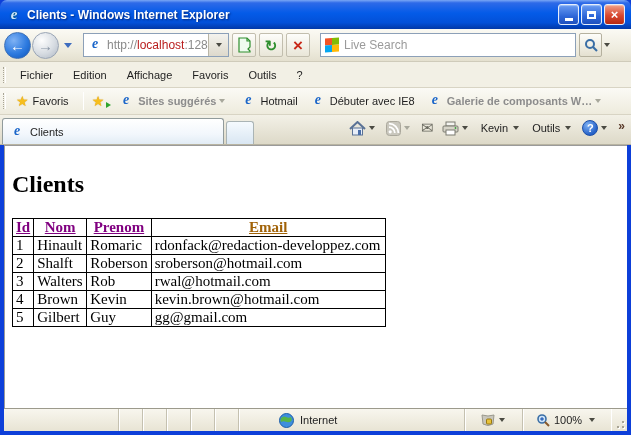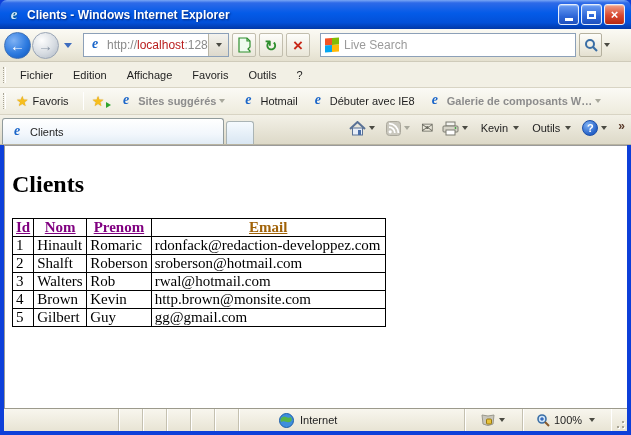--- a/index.html
+++ b/index.html
@@ -294,21 +294,21 @@
         <tr>
           <td>3</td>
           <td>Walters</td>
           <td>Rob</td>
           <td>rwal@hotmail.com</td>
         </tr>
         <tr>
           <td>4</td>
           <td>Brown</td>
           <td>Kevin</td>
-          <td>http.brown@monsite.com</td>
+          <td>kevin.brown@hotmail.com</td>
         </tr>
         <tr>
           <td>5</td>
           <td>Gilbert</td>
           <td>Guy</td>
           <td>gg@gmail.com</td>
         </tr>
       </tbody>
         </table>
     </div>

